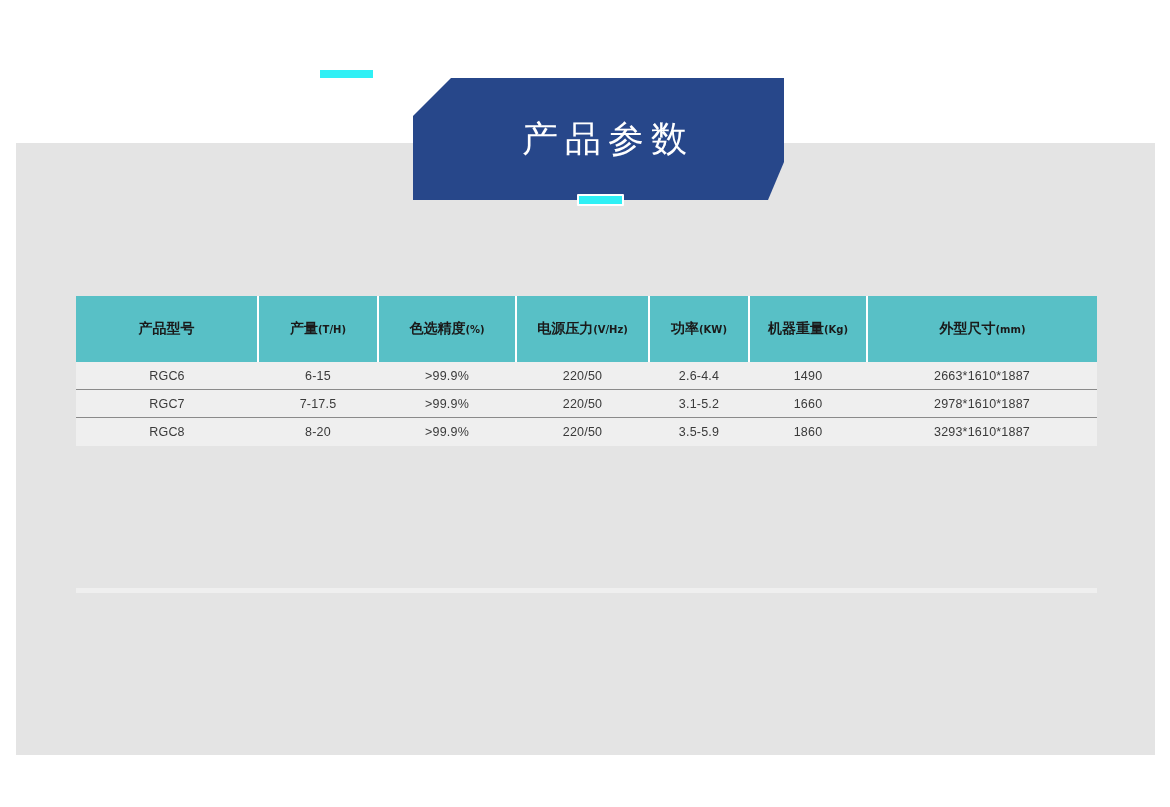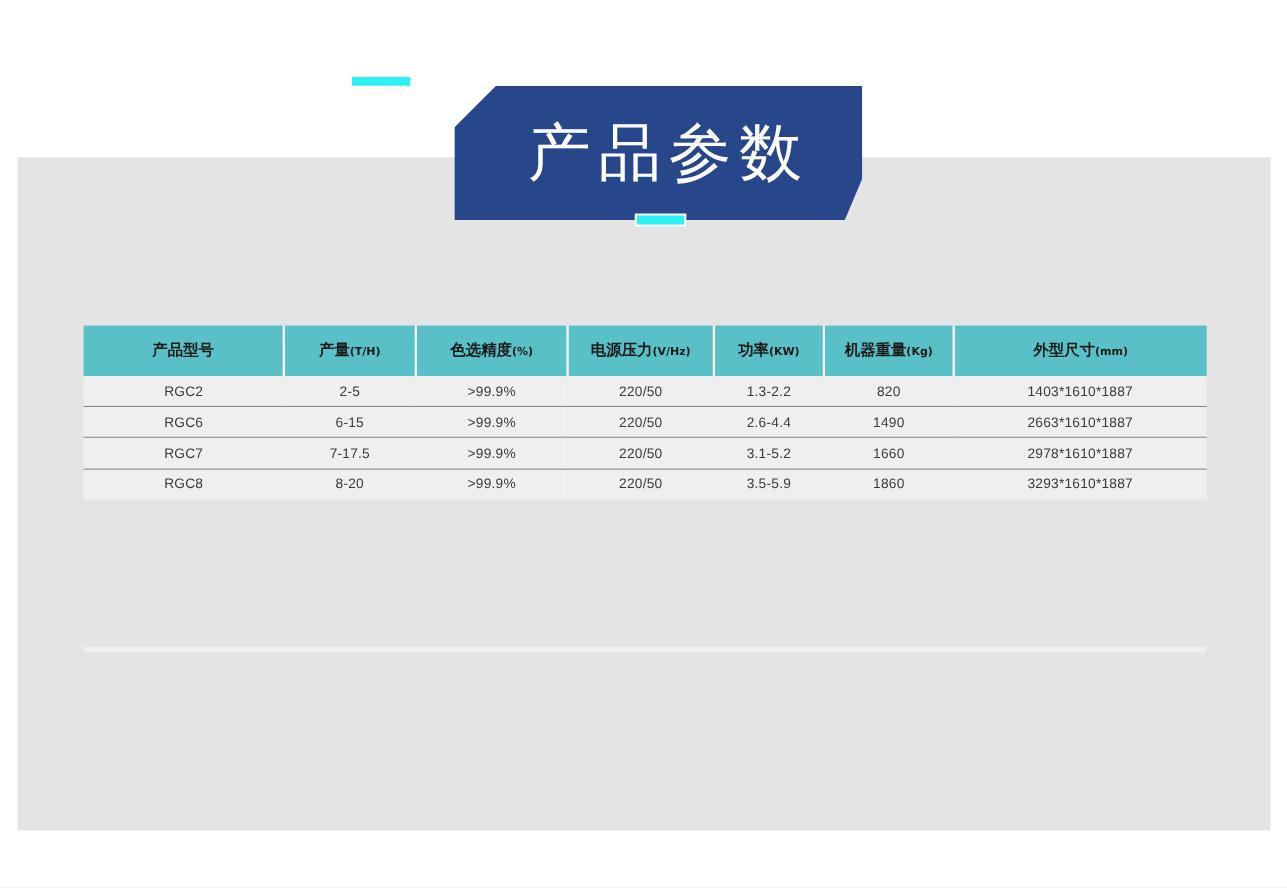--- a/index.html
+++ b/index.html
@@ -43,21 +43,21 @@
   #banner-title {
     position: absolute;
     left: 0;
     top: 0;
     width: 371px;
     height: 122px;
     display: flex;
     align-items: center;
     justify-content: center;
     color: #ffffff;
-    font-size: 57px;
+    font-size: 36px;
     letter-spacing: 7px;
     text-indent: 7px;
     font-family: "DejaVu Sans", "Liberation Sans", sans-serif;
     font-weight: 400;
     line-height: 1;
     padding-left: 12px;
     box-sizing: border-box;
   }
   .accent-bar {
     position: absolute;
@@ -91,21 +91,21 @@
     color: #333333;
   }
   #param-table thead th {
     background: #58c0c6;
     color: #1a1a1a;
     font-weight: bold;
     font-size: 14px;
     height: 46px;
     vertical-align: middle;
     border-right: 2px solid #ffffff;
-    padding: 0;
+    padding: 10px;
     font-family: "DejaVu Sans", "Liberation Sans", sans-serif;
   }
   #param-table thead th:last-child {
     border-right: none;
   }
   #param-table thead th .unit {
     font-size: 10px;
     font-weight: bold;
   }
   #param-table tbody td {
@@ -159,29 +159,20 @@
         <th><span>产量</span><span class="unit">(T/H)</span></th>
         <th><span>色选精度</span><span class="unit">(%)</span></th>
         <th><span>电源压力</span><span class="unit">(V/Hz)</span></th>
         <th><span>功率</span><span class="unit">(KW)</span></th>
         <th><span>机器重量</span><span class="unit">(Kg)</span></th>
         <th><span>外型尺寸</span><span class="unit">(mm)</span></th>
       </tr>
   </thead>
   <tbody>
       <tr>
-        <td>RGC2</td>
-        <td>2-5</td>
-        <td>&gt;99.9%</td>
-        <td>220/50</td>
-        <td>1.3-2.2</td>
-        <td>820</td>
-        <td>1403*1610*1887</td>
-      </tr>
-      <tr>
         <td>RGC6</td>
         <td>6-15</td>
         <td>&gt;99.9%</td>
         <td>220/50</td>
         <td>2.6-4.4</td>
         <td>1490</td>
         <td>2663*1610*1887</td>
       </tr>
       <tr>
         <td>RGC7</td>

